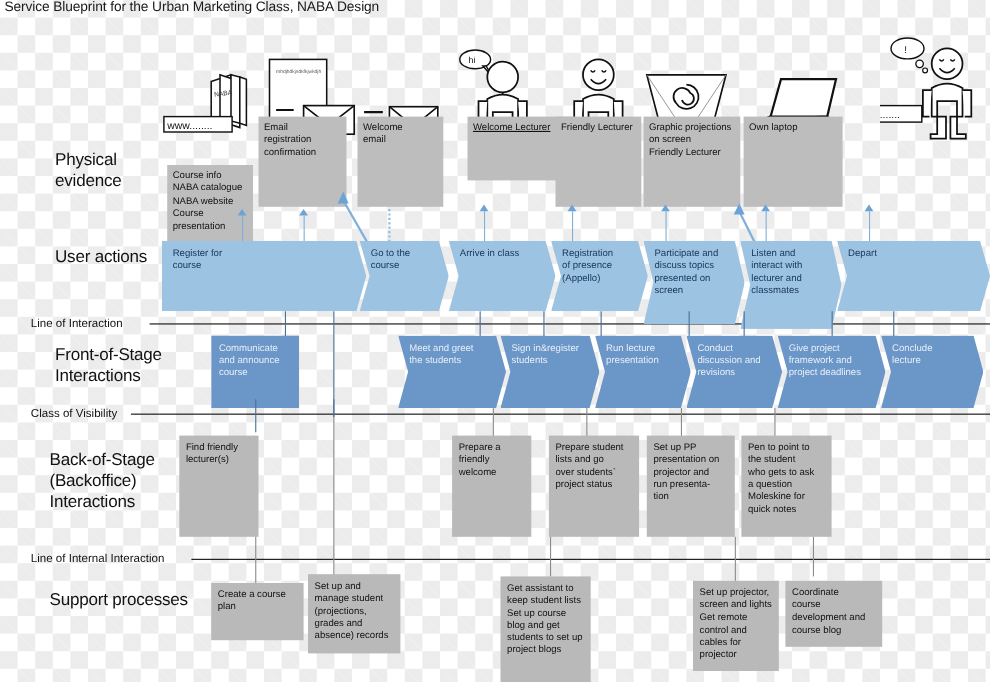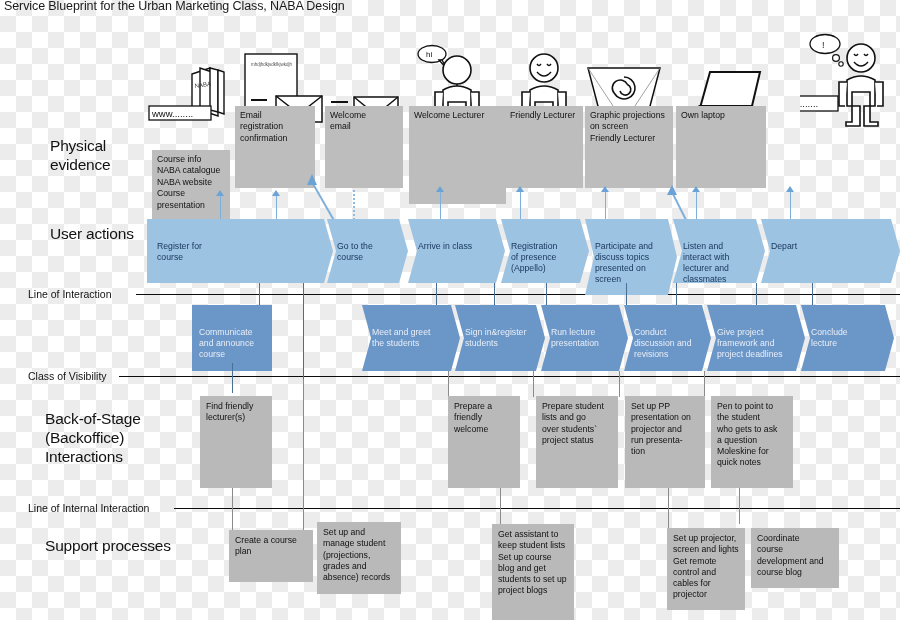--- a/index.html
+++ b/index.html
@@ -40,21 +40,21 @@
     font-size:8.7px; line-height:11.4px; color:#111;
     padding:4px 5px 4px 5px;
     white-space:pre-line;
   }
   .pe-art { position:absolute; }
 
   
   .chev {
     position:absolute;
     font-size:8.7px; line-height:11px;
-    padding:22px 6px 5px 10px;
+    padding:6px 6px 5px 10px;
     white-space:pre-line;
   }
   .chev.ua {
     background:#9dc3e2; color:#16355b;
     clip-path: polygon(0 0, calc(100% - 9px) 0, 100% 50%, calc(100% - 9px) 100%, 0 100%, 9px 50%);
   }
   .chev.ua.first {
     clip-path: polygon(0 0, calc(100% - 9px) 0, 100% 50%, calc(100% - 9px) 100%, 0 100%, 0 50%);
   }
   .chev.fs {
@@ -63,21 +63,21 @@
   }
   .chev.fs.flat {
     clip-path: polygon(0 0, 100% 0, 100% 100%, 0 100%);
     padding-left:7px;
   }
 
   
   .gbox {
     position:absolute; background:#b9b9b9; color:#111;
     font-size:8.7px; line-height:11.3px;
-    padding:5px 5px 4px 6px; white-space:pre-line;margin-left:37px;
+    padding:5px 5px 4px 6px; white-space:pre-line;
   }
 
   
   .vline { position:absolute; width:1.4px; background:#4a6f97; }
   .vline.gray { background:#8b8b8b; width:1.3px; }
   .arrow-up {
     position:absolute; width:0; height:0;
     border-left:4px solid transparent; border-right:4px solid transparent;
     border-bottom:6px solid #6ba3d6;
   }
@@ -94,20 +94,22 @@
 <body>
 
 <div id="stage">
 
   <div class="title">Service Blueprint for the Urban Marketing Class, NABA Design</div>
 
   <div class="rowlabel" style="left:50px; top:136px; width:110px;">Physical
 evidence</div>
   <div class="rowlabel" style="left:50px; top:224px; width:110px;">User
 actions</div>
+  <div class="rowlabel" style="left:50px; top:313px; width:140px;">Front-of-Stage
+Interactions</div>
   <div class="rowlabel" style="left:45px; top:409px; width:140px;">Back-of-Stage
 (Backoffice)
 Interactions</div>
   <div class="rowlabel" style="left:45px; top:536px; width:140px;">Support
 processes</div>
 
   <div class="linelabel" style="left:28px; top:288px;">Line of Interaction</div>
   <div class="hline" style="left:136px; top:294px; width:764px;"></div>
 
   <div class="linelabel" style="left:28px; top:370px;">Class of Visibility</div>
@@ -219,21 +221,21 @@
   <div class="pe-box" style="left:152px; top:106px; width:78px; height:82px;margin-top:44px;">Course info
 NABA catalogue
 NABA website
 Course
 presentation</div>
   <div class="pe-box" style="left:235px; top:106px; width:80px; height:82px;">Email
 registration
 confirmation</div>
   <div class="pe-box" style="left:325px; top:106px; width:78px; height:82px;">Welcome
 email</div>
-  <div class="pe-box" style="left:409px; top:106px; width:97px; height:98px;">Welcome Lecturer</div>
+  <div class="pe-box" style="left:425px; top:106px; width:97px; height:58px;text-decoration:underline;">Welcome Lecturer</div>
   <div class="pe-box" style="left:505px; top:106px; width:78px; height:82px;">Friendly Lecturer</div>
   <div class="pe-box" style="left:585px; top:106px; width:88px; height:82px;">Graphic projections
 on screen
 Friendly Lecturer</div>
   <div class="pe-box" style="left:676px; top:106px; width:90px; height:82px;">Own laptop</div>
 
   <div class="vline lt" style="left:220px; top:196px; height:26px;"></div>
   <div class="arrow-up" style="left:216px; top:190px;"></div>
 
   <div class="vline lt" style="left:276px; top:196px; height:26px;"></div>
@@ -269,21 +271,21 @@
   <div class="chev ua" style="left:327px; top:219px; width:81px; height:64px;">Go to the
 course</div>
   <div class="chev ua" style="left:408px; top:219px; width:97px; height:64px;">Arrive in class</div>
   <div class="chev ua" style="left:501px; top:219px; width:88px; height:64px;">Registration
 of presence
 (Appello)</div>
   <div class="chev ua" style="left:585px; top:219px; width:92px; height:76px;">Participate and
 discuss topics
 presented on
 screen</div>
-  <div class="chev ua" style="left:673px; top:219px; width:92px; height:64px;">Listen and
+  <div class="chev ua" style="left:673px; top:219px; width:92px; height:80px;">Listen and
 interact with
 lecturer and
 classmates</div>
   <div class="chev ua" style="left:761px; top:219px; width:139px; height:64px;">Depart</div>
 
   <div class="vline" style="left:259px; top:283px; height:23px;"></div>
   <div class="vline" style="left:303px; top:283px; height:96px;"></div>
   <div class="vline" style="left:436px; top:283px; height:23px;"></div>
   <div class="vline" style="left:494px; top:283px; height:23px;"></div>
   <div class="vline" style="left:546px; top:283px; height:23px;"></div>

